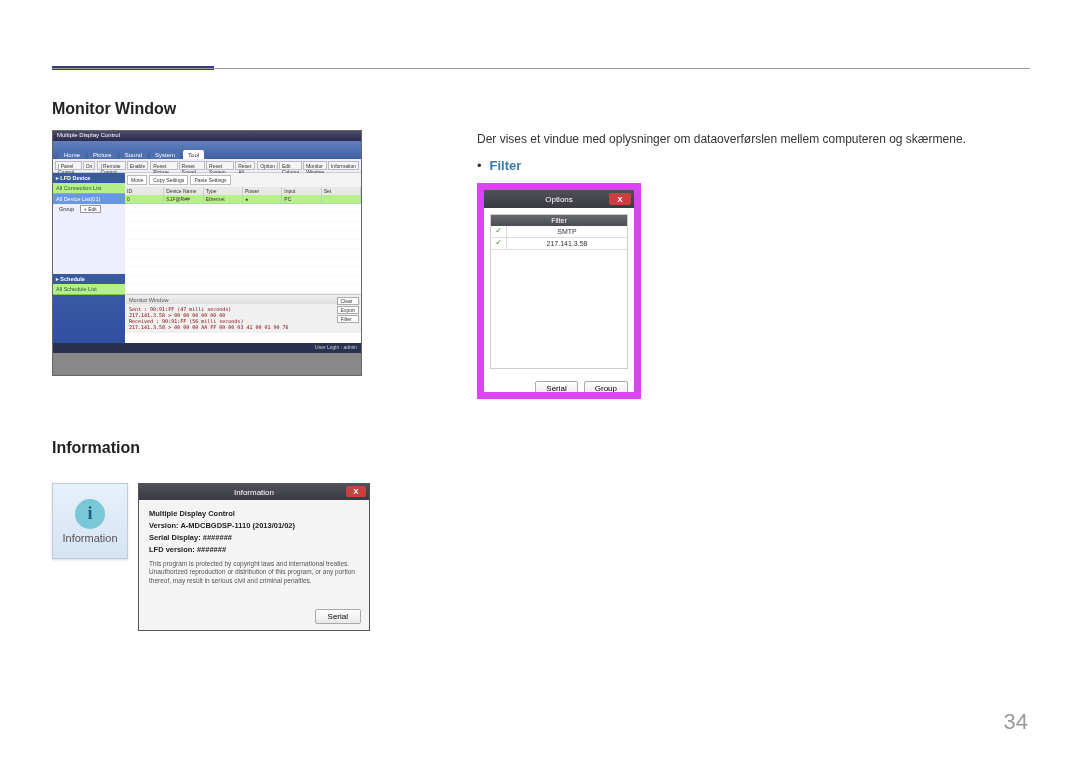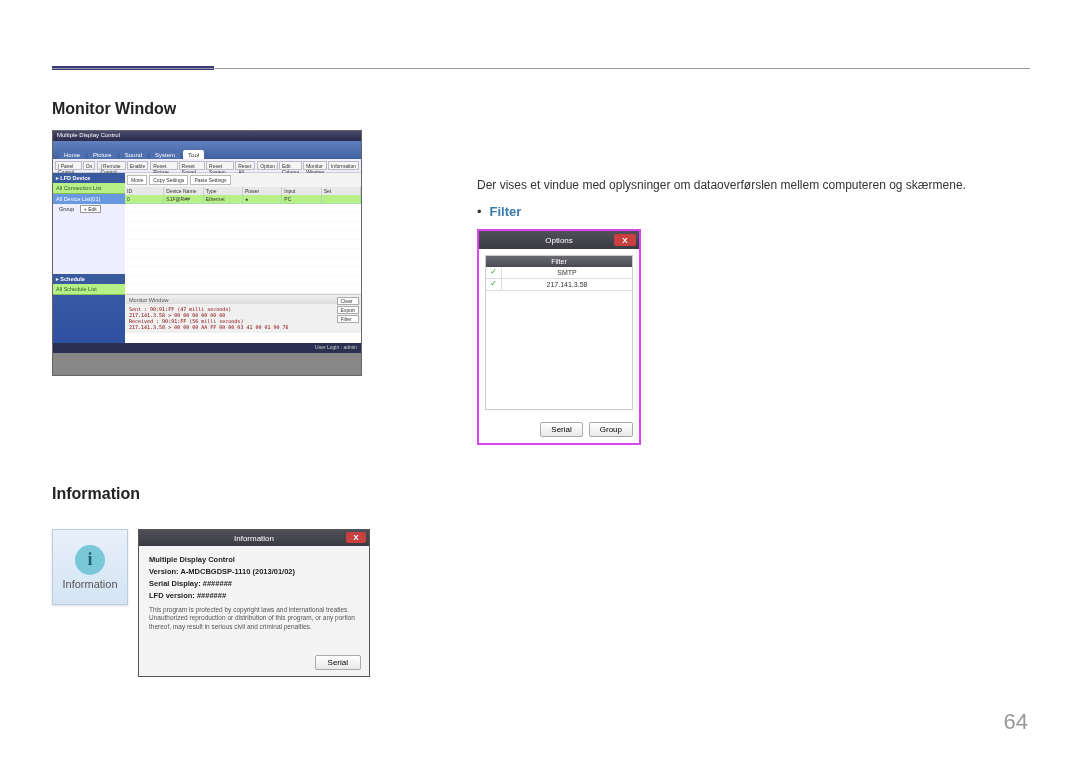--- a/index.html
+++ b/index.html
@@ -4,21 +4,21 @@
 <style>
   * { margin: 0; padding: 0; box-sizing: border-box; }
   body { width: 1080px; height: 763px; background: #fff; font-family: Arial, sans-serif; color: #333; position: relative; }
   .topbar { position: absolute; top: 68px; left: 52px; width: 978px; border-top: 1px solid #999; }
   .topbar-accent { position: absolute; top: 66px; left: 52px; width: 162px; height: 4px; background: #3a3a7a; }
   .page { position: absolute; top: 100px; left: 52px; width: 978px; }
   .section-h { font-size: 16px; font-weight: bold; color: #222; margin-bottom: 12px; }
   .row { display: flex; gap: 30px; margin-bottom: 40px; }
   .left-col { width: 395px; }
   .right-col { flex: 1; font-size: 12px; color: #333; }
-  .right-col .desc { margin-bottom: 10px; line-height: 1.5; margin-top: 46px; }
+  .right-col .desc { margin-bottom: 10px; line-height: 1.5; }
   .bullet { display: flex; align-items: center; gap: 8px; font-size: 13px; font-weight: bold; color: #3a7aaa; }
   .bullet .dot { color: #333; font-weight: normal; }
 
   
   .shot1 { width: 310px; height: 246px; background: #888; border: 1px solid #666; font-size: 6px; color: #fff; position: relative; overflow: hidden; }
   .shot1-title { background: linear-gradient(#4a4a6a,#2a2a4a); height: 10px; padding: 1px 4px; font-size: 6px; }
   .shot1-tabs { background: linear-gradient(#6080c0,#4060a0); height: 18px; display: flex; align-items: flex-end; padding: 0 6px; gap: 3px; }
   .shot1-tabs span { background: #5070b0; padding: 2px 5px 1px; border-radius: 2px 2px 0 0; font-size: 6px; }
   .shot1-tabs span.active { background: #fff; color: #333; }
   .shot1-bar { background: #eef; height: 14px; display: flex; gap: 2px; padding: 2px; border-bottom: 1px solid #ccc; }
@@ -41,21 +41,21 @@
   .shot1-grid .gr span { flex: 1; padding: 1px 2px; border-right: 1px solid #aaddaa; border-bottom: 1px solid #aaddaa; }
   .shot1-grid .empty { height: 90px; background: repeating-linear-gradient(#fff,#fff 8px,#f8f8f8 8px,#f8f8f8 9px); }
   .shot1-monitor { background: #f0f0f0; border-top: 1px solid #ccc; font-size: 5px; color: #333; padding: 1px; position: relative; }
   .shot1-monitor .mh { background: linear-gradient(#eee,#ddd); padding: 1px 3px; font-size: 5.5px; color: #555; }
   .shot1-monitor .log { padding: 2px 3px; color: #800; font-family: monospace; }
   .shot1-monitor .btns { position: absolute; right: 2px; top: 2px; display: flex; flex-direction: column; gap: 1px; }
   .shot1-monitor .btns span { background: #fff; border: 1px solid #aaa; padding: 0 3px; color: #333; }
   .shot1-footer { background: #2a3050; height: 10px; text-align: right; padding: 1px 4px; font-size: 5px; color: #ccc; }
 
   
-  .shot2 { width: 164px; height: 216px; border: 2px solid #d946ef; background: #fff; font-size: 8px; color: #333; position: relative; overflow: hidden;}
+  .shot2 { width: 164px; height: 216px; border: 7px solid #d946ef; background: #fff; font-size: 8px; color: #333; position: relative; overflow: hidden;}
   .shot2-title { background: linear-gradient(#505058,#3a3a42); color: #fff; height: 18px; display: flex; align-items: center; justify-content: center; position: relative; font-size: 8px; }
   .shot2-title .x { position: absolute; right: 3px; top: 3px; width: 22px; height: 12px; background: #c84040; border-radius: 2px; display: flex; align-items: center; justify-content: center; color: #fff; font-size: 8px; font-weight: bold; }
   .shot2-inner { padding: 6px; }
   .shot2-table { border: 1px solid #ccc; width: 100%; }
   .shot2-th { background: linear-gradient(#6a6a72,#4a4a52); color: #fff; padding: 2px; text-align: center; font-size: 7px; }
   .shot2-tr { display: flex; border-bottom: 1px solid #ddd; }
   .shot2-tr .chk { width: 16px; text-align: center; color: #2a8a2a; border-right: 1px solid #ddd; }
   .shot2-tr .val { flex: 1; text-align: center; padding: 2px; font-size: 7px; }
   .shot2-empty { height: 118px; }
   .shot2-btns { display: flex; gap: 6px; justify-content: flex-end; padding: 6px; }
@@ -233,13 +233,13 @@
             <div class="prot">This program is protected by copyright laws and international treaties. Unauthorized reproduction or distribution of this program, or any portion thereof, may result in serious civil and criminal penalties.</div>
           </div>
           <button class="shot3-close">Serial</button>
         </div>
       </div>
     </div>
   </div>
 
 </div>
 
-<div class="page-no">64</div>
+<div class="page-no">34</div>
 
 </body></html>

